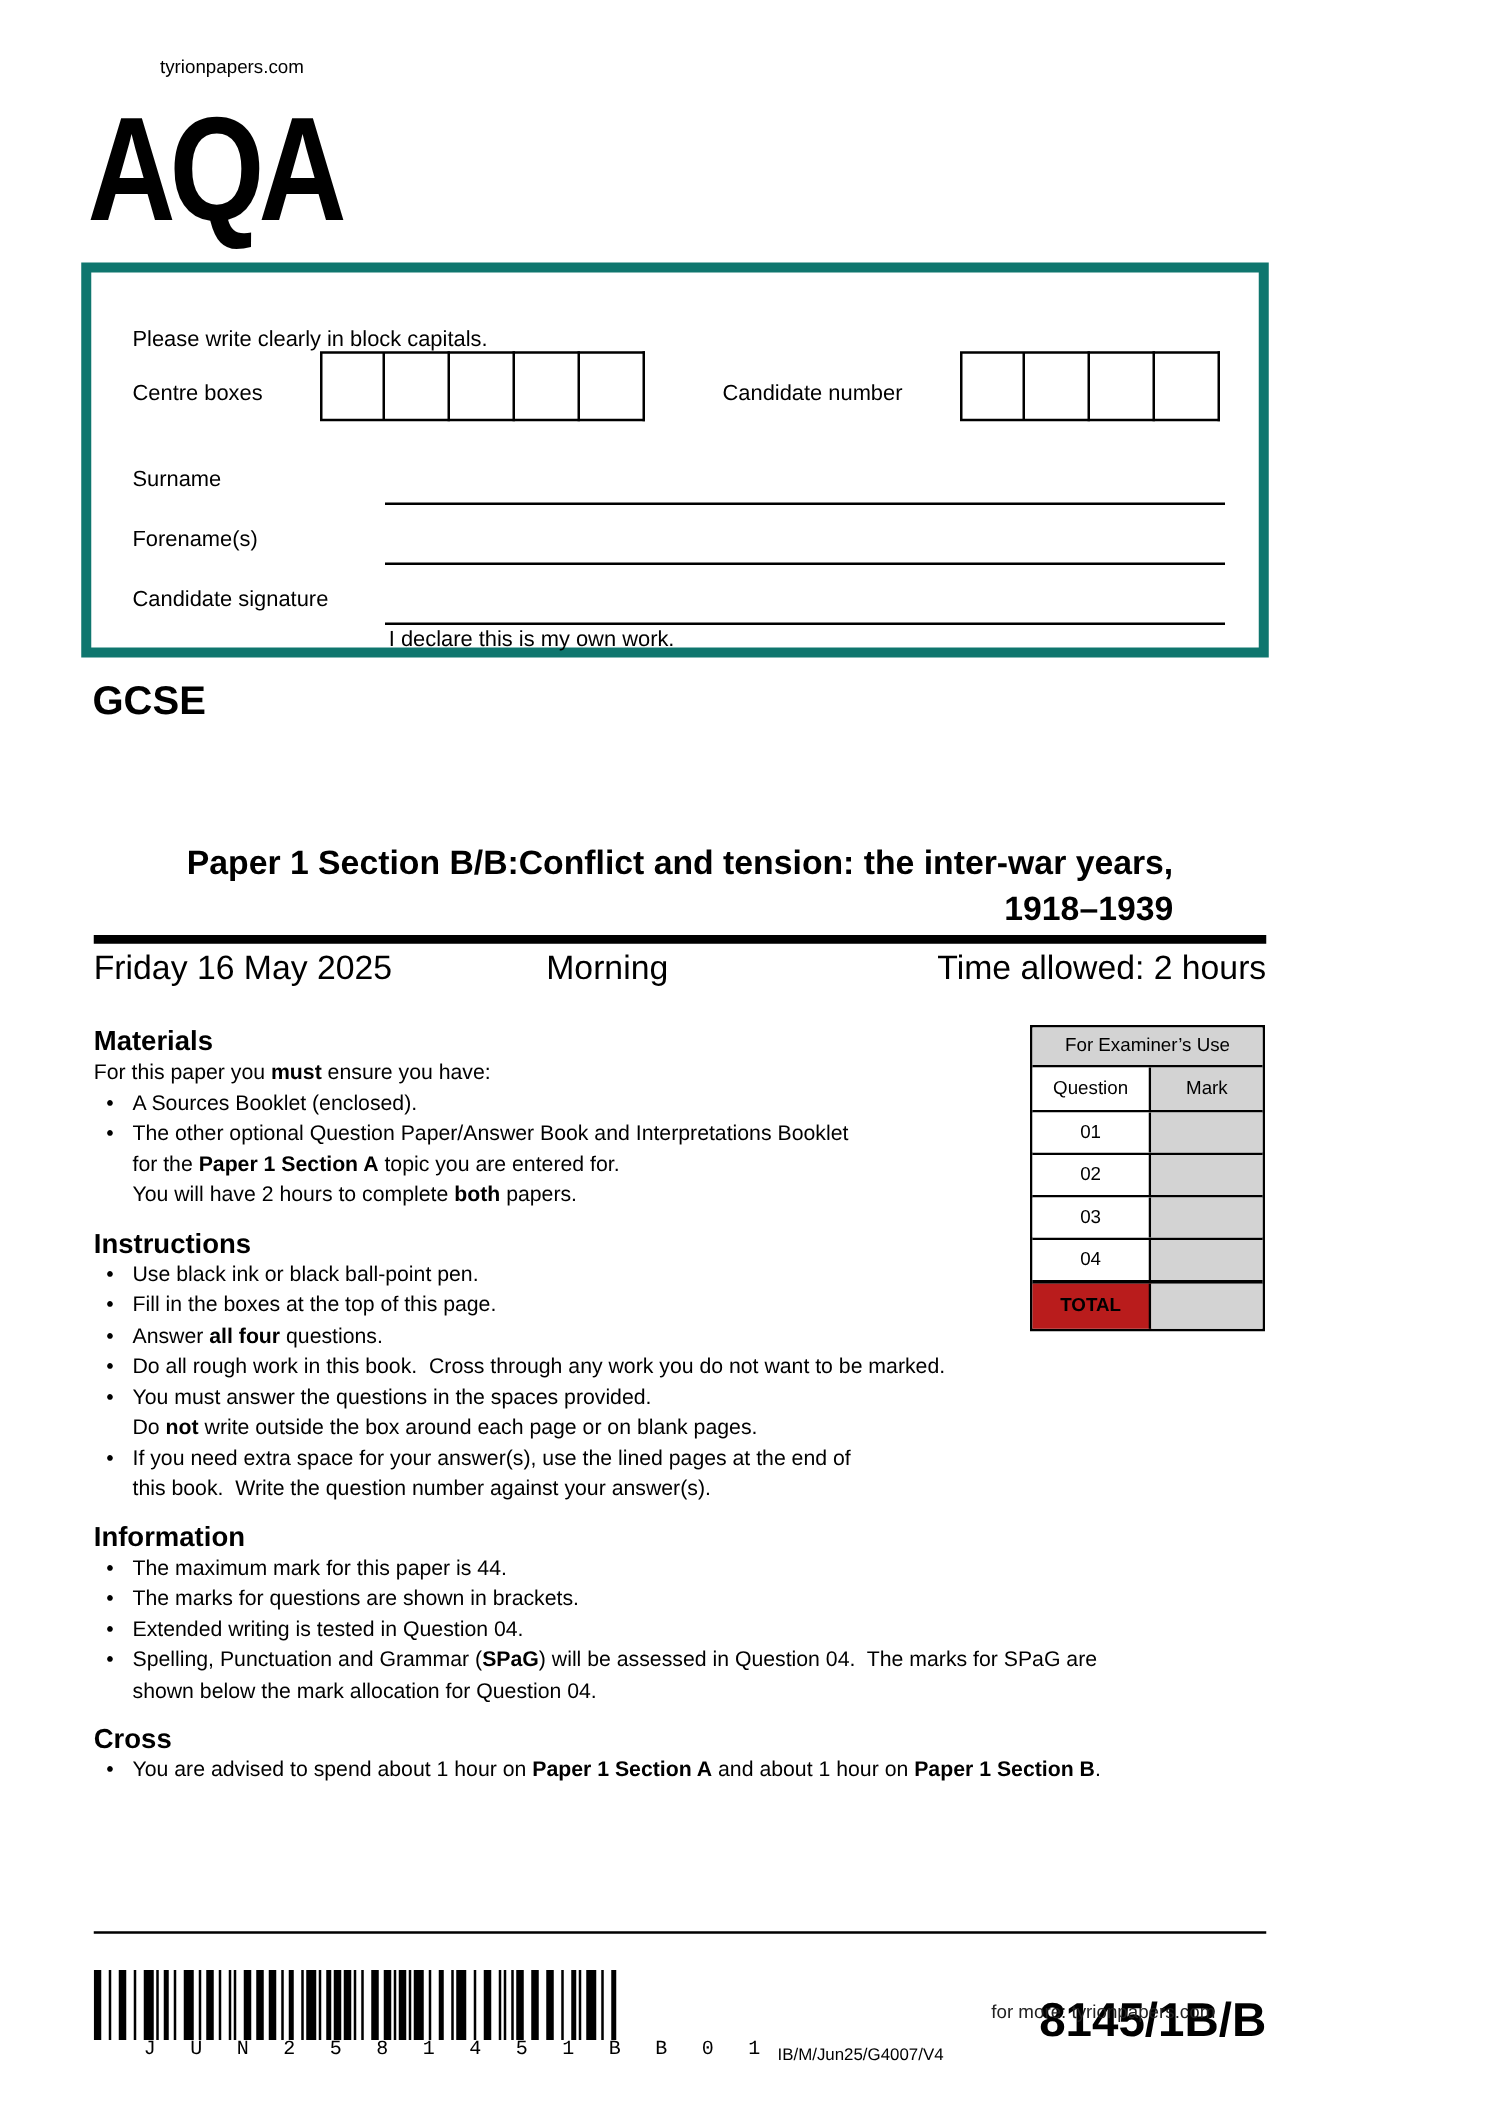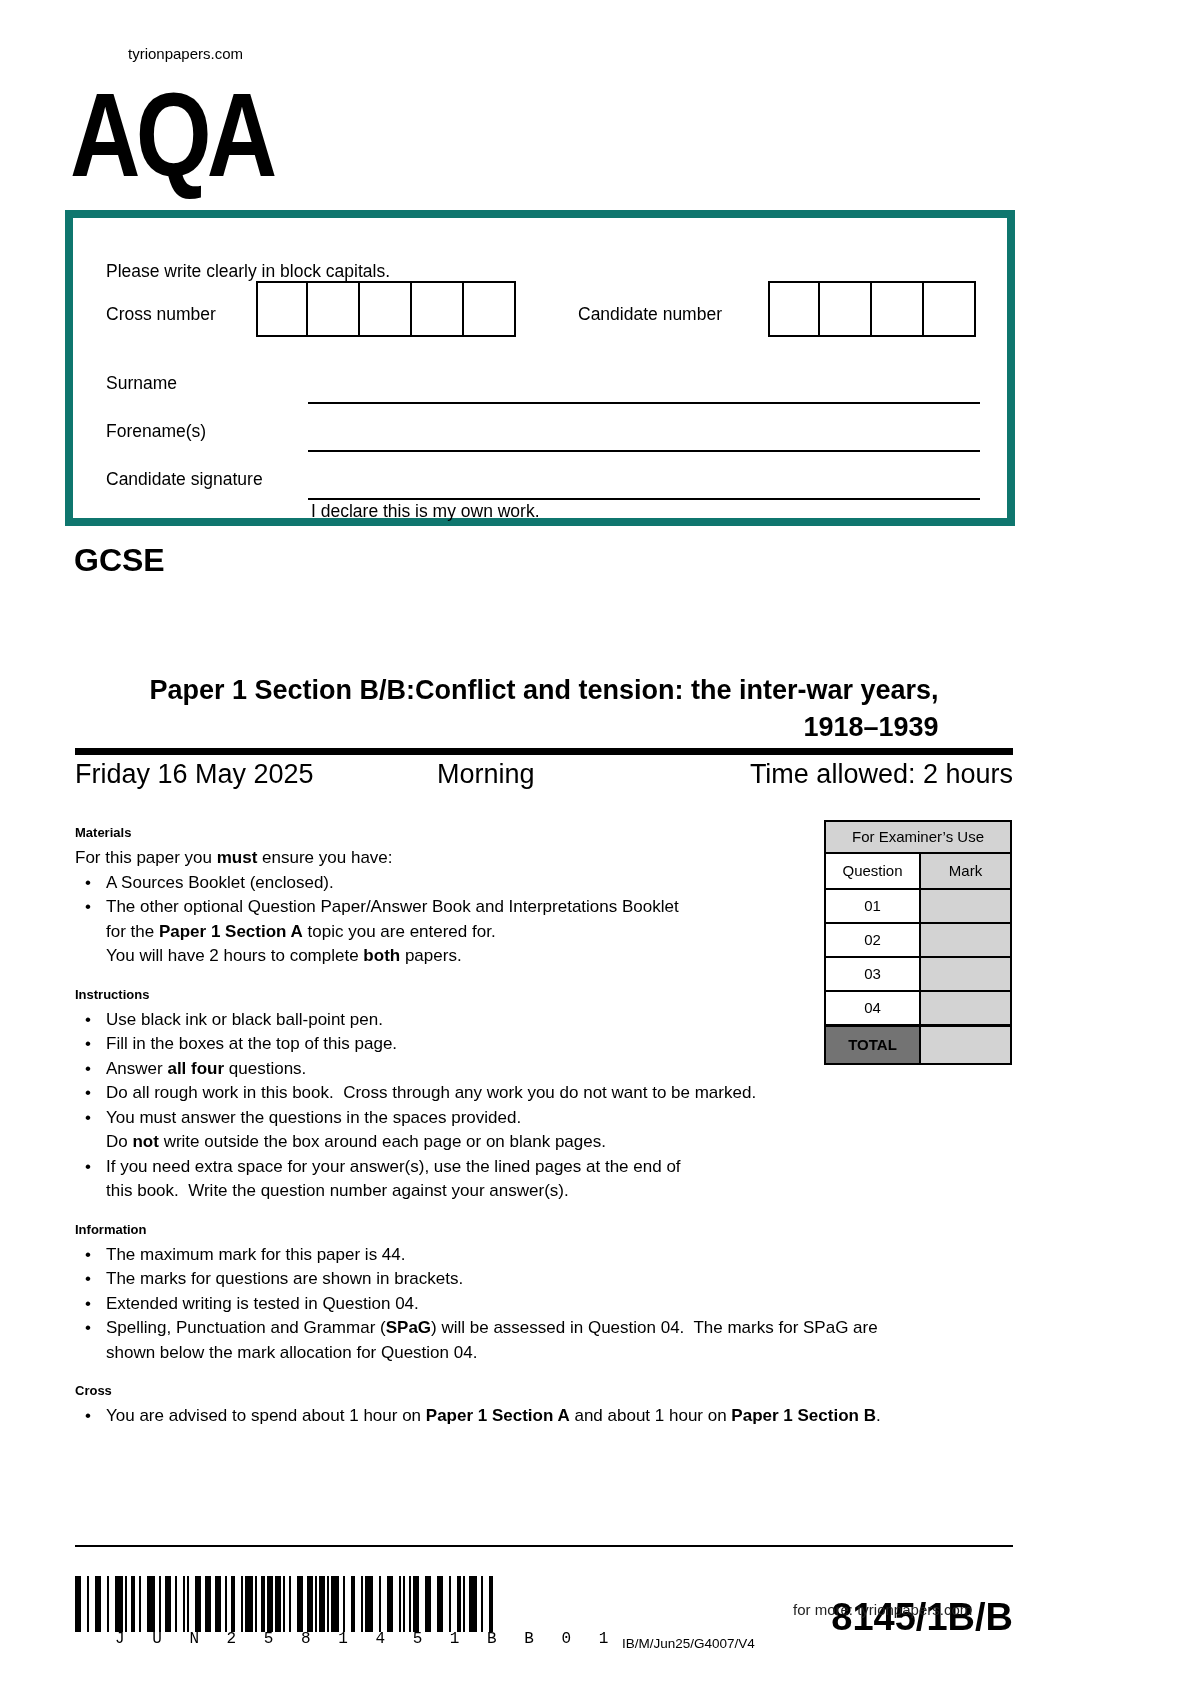--- a/index.html
+++ b/index.html
@@ -48,42 +48,42 @@
 
   .rule-thick{left:75px;top:748px;width:938px;height:7px;background:#000;}
 
   .session{left:75px;top:759px;width:938px;height:34px;font-size:27px;font-weight:normal;}
   .session .date{left:0;top:0;}
   .session .tod{left:362px;top:0;}
   .session .time{right:0;top:0;}
 
   
   .main-col{left:75px;top:820px;width:938px;font-size:17px;line-height:24.5px;}
-  .main-col h3{margin:0;font-size:13px;line-height:26px;font-weight:bold;}
+  .main-col h3{margin:0;font-size:22px;line-height:26px;font-weight:bold;}
   .main-col .sect{margin-bottom:9px;}
   .main-col .sect + .sect{margin-top:13px;}
   .main-col p{margin:0;}
   .main-col ul{margin:0;padding:0;list-style:none;}
   .main-col li{position:relative;padding-left:31px;}
   .main-col li::before{content:"\2022";position:absolute;left:10px;}
 
   
   .exam-table{
     left:824px;top:820px;width:188px;
     border:2px solid #000;box-sizing:border-box;
     font-size:15px;text-align:center;background:#fff;
   }
   .exam-table .ttitle{background:#d3d3d3;height:30px;line-height:30px;border-bottom:2px solid #000;}
   .exam-table .trow{display:flex;height:32px;line-height:32px;}
   .exam-table .trow + .trow{border-top:2px solid #000;}
   .exam-table .hrow{height:34px;line-height:34px;}
   .exam-table .qcell{width:95px;box-sizing:border-box;border-right:2px solid #000;background:#fff;}
   .exam-table .mcell{flex:1;background:#d3d3d3;}
   .exam-table .totrow{border-top:3px solid #000 !important;height:36px;line-height:36px;}
-  .exam-table .totrow .qcell{background:#737373;font-weight:bold;}
+  .exam-table .totrow .qcell{background:#b91c1c;font-weight:bold;}
 
   
   .rule-thin{left:75px;top:1545px;width:938px;border-top:2px solid #000;}
   .barcode{left:75px;top:1576px;width:420px;height:56px;white-space:nowrap;overflow:hidden;}
   .barcode-text{left:115px;top:1630px;font-size:16px;letter-spacing:9px;font-family:"Liberation Mono",monospace;}
   .doc-code{left:622px;top:1636px;font-size:13.5px;}
   .wm-bottom{left:793px;top:1601px;font-size:15px;color:#222;z-index:2;}
   .paper-code{right:178px;top:1596px;font-size:38px;font-weight:bold;z-index:1;}
 </style>
 </head>
@@ -91,21 +91,21 @@
 
 <div class="page">
 
   <div class="abs wm-top">tyrionpapers.com</div>
 
   <div class="abs logo">AQA</div>
 
   <div class="abs cand-box">
     <p class="abs instruction">Please write clearly in block capitals.</p>
 
-    <span class="abs lbl" style="left:33px;top:86px;">Cross number</span>
+    <span class="abs lbl" style="left:33px;top:86px;">Centre boxes</span>
     <div class="abs cellrow" style="left:183px;top:63px;">
         <span class="cell"></span>
         <span class="cell"></span>
         <span class="cell"></span>
         <span class="cell"></span>
         <span class="cell"></span>
       </div>
 
     <span class="abs lbl" style="left:505px;top:86px;">Candidate number</span>
     <div class="abs cellrow" style="left:695px;top:63px;">

